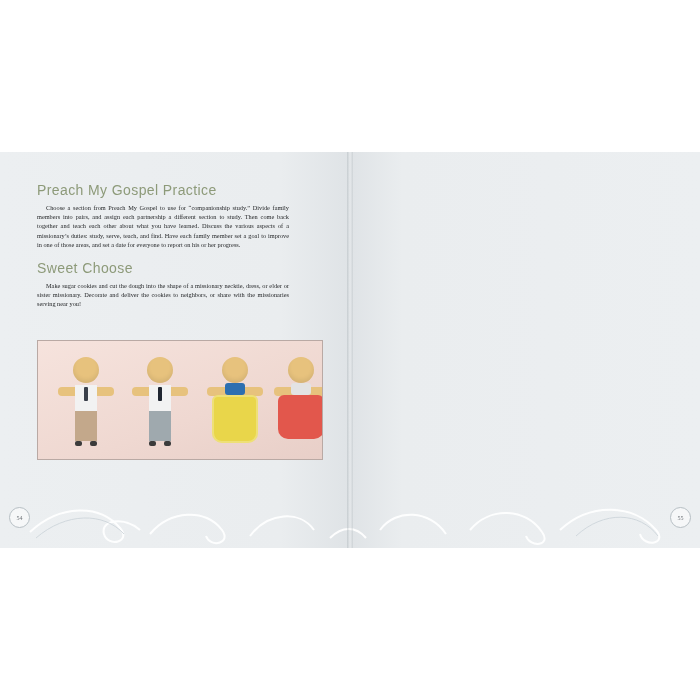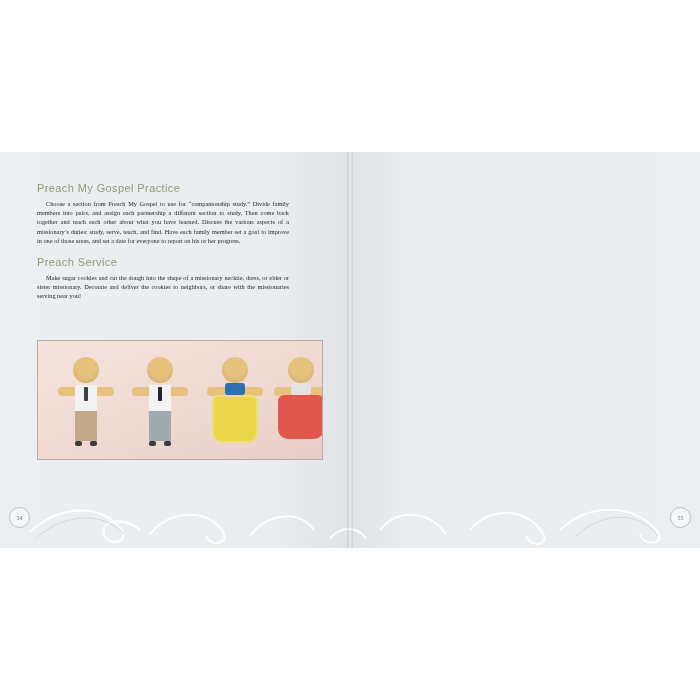--- a/index.html
+++ b/index.html
@@ -53,21 +53,21 @@
   
   .col-left {
     position: absolute;
     left: 37px;
     top: 30px;
     width: 252px;
   }
 
   h2.section-head {
     font-family: "Liberation Sans", sans-serif;
-    font-size: 11px;
+    font-size: 14px;
     font-weight: normal;
     letter-spacing: 0.4px;
     color: #8d9a79;
     margin: 0 0 5px 0;
   }
   h2.section-head.spaced {
     margin-top: 11px;
   }
   p.body {
     font-size: 6.3px;
@@ -168,21 +168,21 @@
 <div id="page">
 
   <div class="spread">
 
     <div class="page-half left-half">
 
       <div class="col-left">
         <h2 class="section-head">Preach My Gospel Practice</h2>
         <p class="body">Choose a section from Preach My Gospel to use for “companionship study.” Divide family members into pairs, and assign each partnership a different section to study. Then come back together and teach each other about what you have learned. Discuss the various aspects of a missionary’s duties: study, serve, teach, and find. Have each family member set a goal to improve in one of those areas, and set a date for everyone to report on his or her progress.</p>
 
-        <h2 class="section-head spaced">Preach Service</h2>
+        <h2 class="section-head spaced">Sweet Choose</h2>
         <p class="body">Make sugar cookies and cut the dough into the shape of a missionary necktie, dress, or elder or sister missionary. Decorate and deliver the cookies to neighbors, or share with the missionaries serving near you!</p>
       </div>
 
       <div class="cookie-photo">
         <div class="mat"></div>
 
         <div class="cookie-fig" style="left:18px; width:60px; height:96px;">
           <div class="head" style="left:17px; top:2px;"></div>
           <div class="arms" style="left:2px; top:32px; width:56px;"></div>
           <div class="shirt" style="left:19px; top:30px; width:22px; height:26px;"></div>

